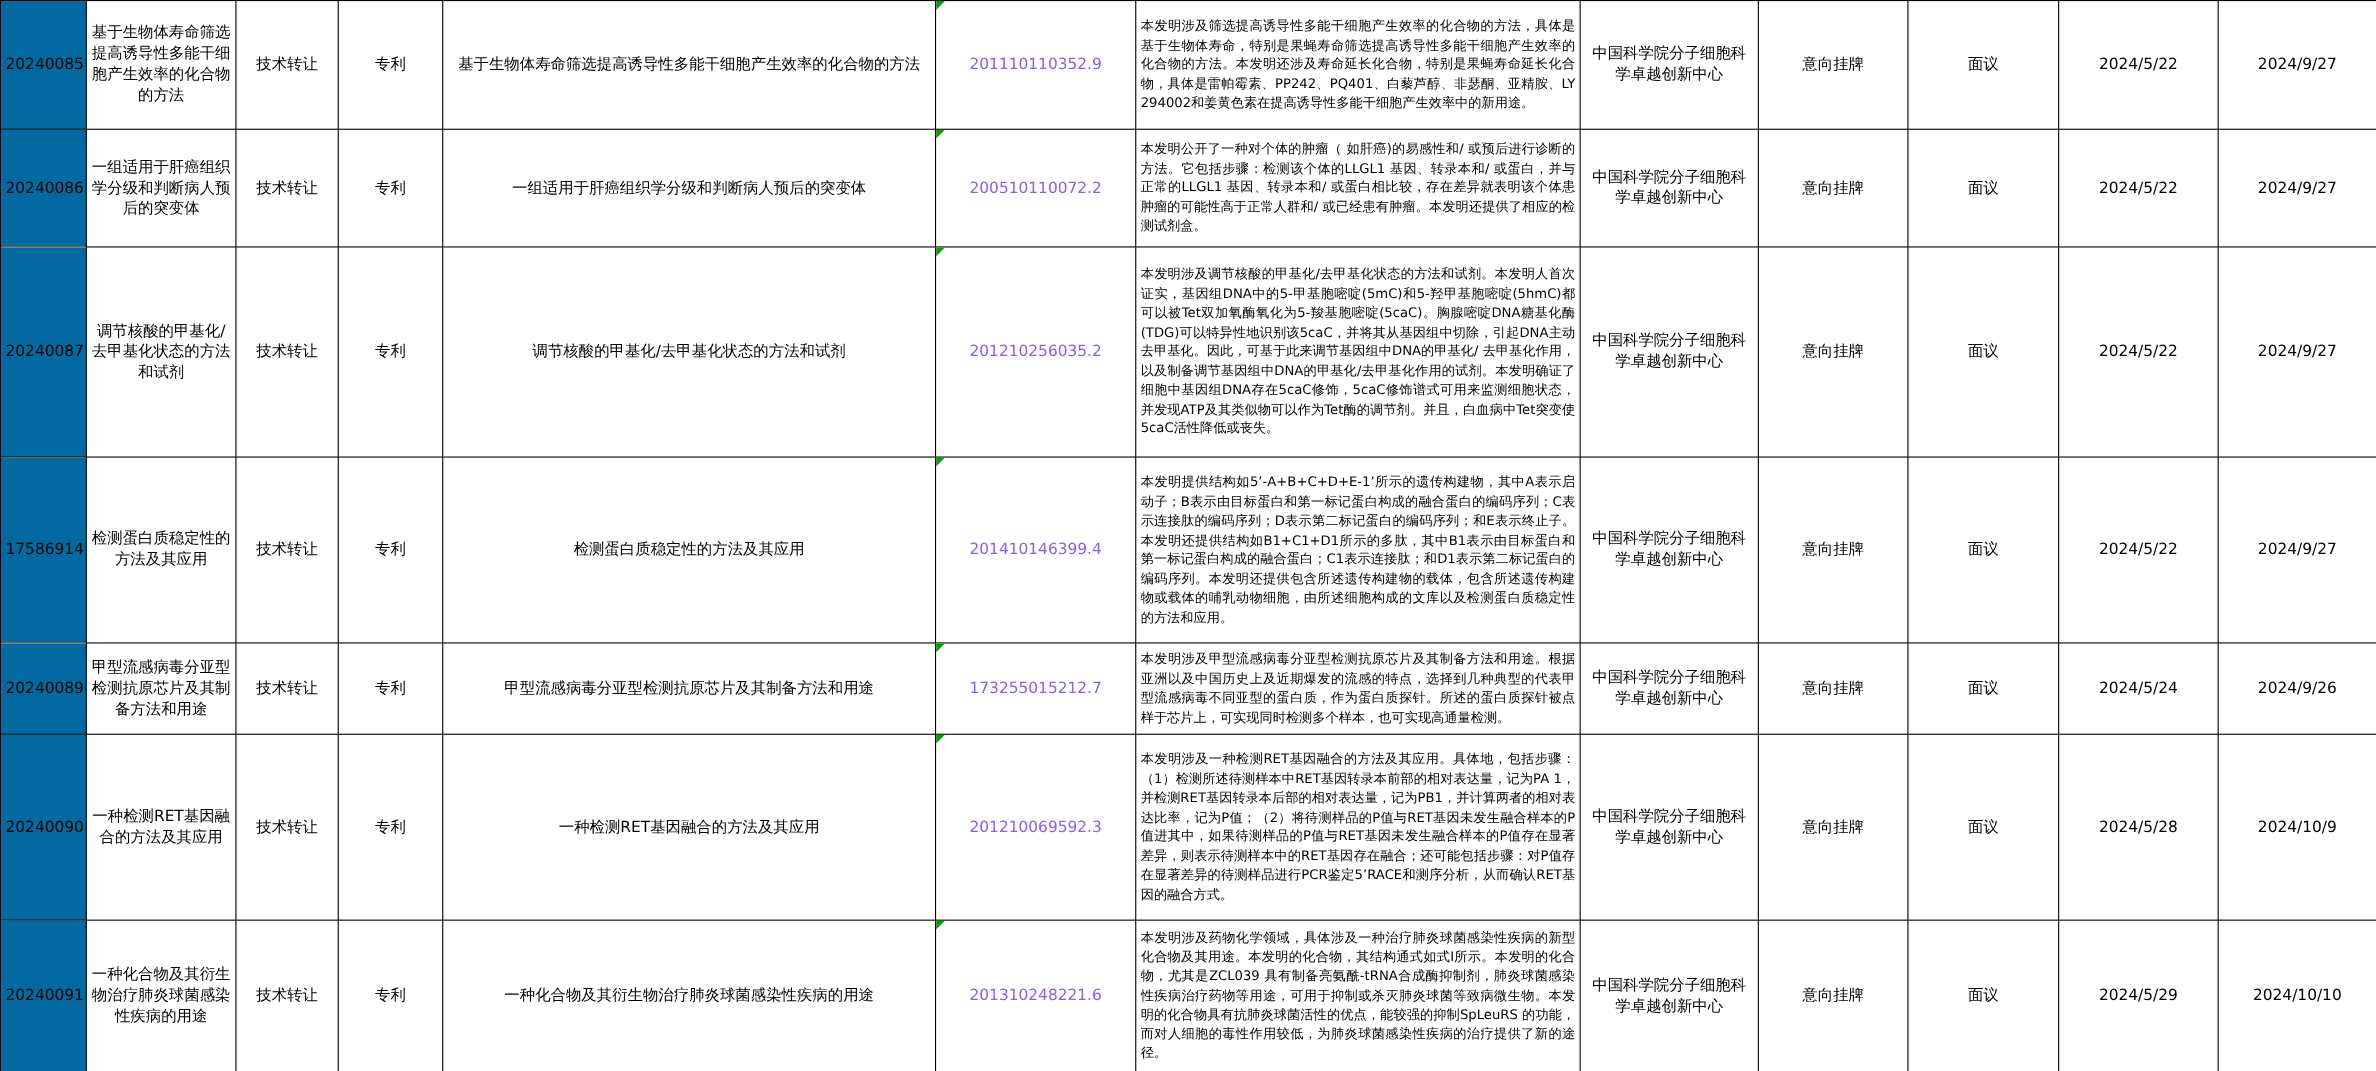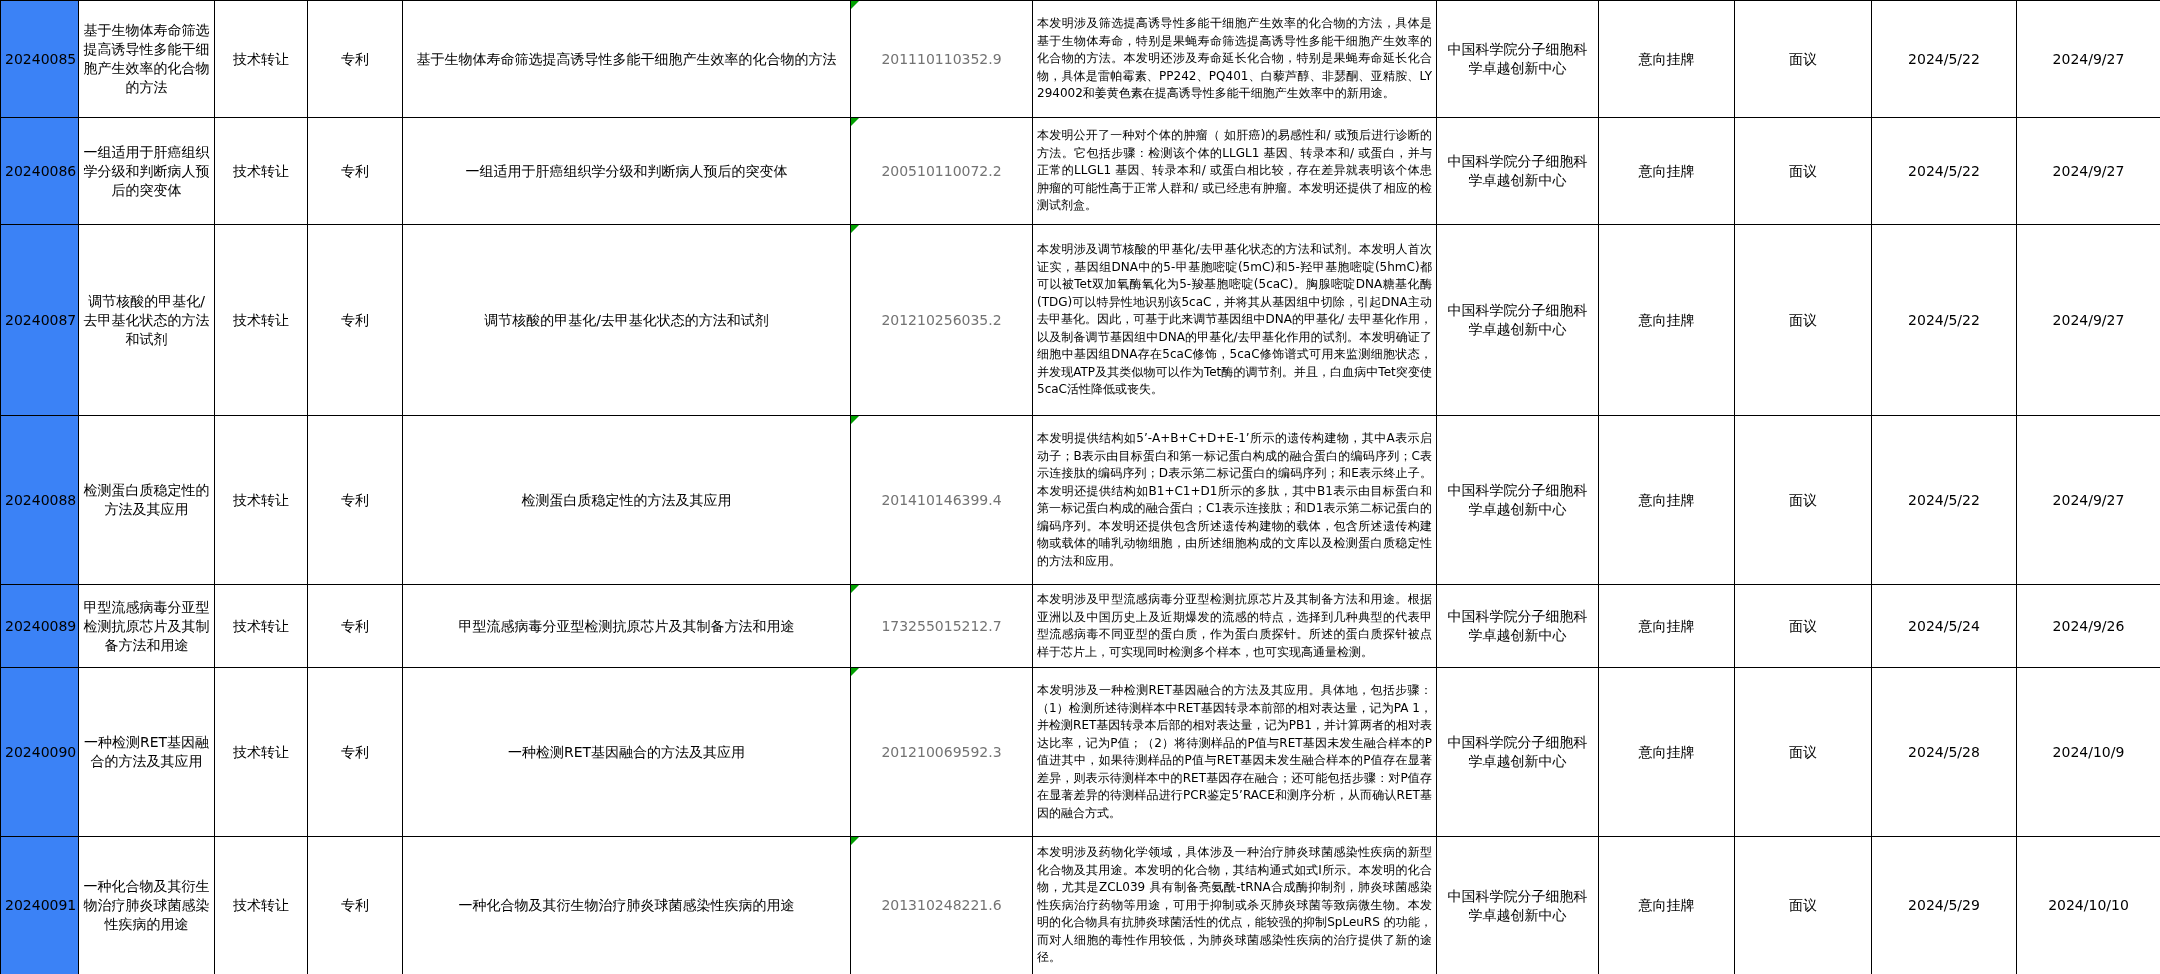--- a/index.html
+++ b/index.html
@@ -15,22 +15,22 @@
     padding:0 4px;
     box-sizing:border-box;
   }
   tbody tr:nth-child(1){height:117px;}
   tbody tr:nth-child(2){height:107px;}
   tbody tr:nth-child(3){height:191px;}
   tbody tr:nth-child(4){height:169px;}
   tbody tr:nth-child(5){height:83px;}
   tbody tr:nth-child(6){height:169px;}
   tbody tr:nth-child(7){height:138px;}
-  .c-id{background:#3b82f6;}
-  .c-patent{color:#737373;position:relative;}
+  .c-id{background:#0369a1;}
+  .c-patent{color:#8b5cf6;position:relative;}
   .flag{
     position:absolute;top:0;left:0;width:0;height:0;
     border-top:8px solid #00A000;
     border-right:8px solid transparent;
   }
   .c-desc{
     text-align:justify;
     font-size:12px;
     line-height:17.5px;
     padding:1px 4px;
@@ -101,21 +101,21 @@
       <span>201210256035.2</span>
     </td>
     <td class="c-desc">本发明涉及调节核酸的甲基化/去甲基化状态的方法和试剂。本发明人首次证实，基因组DNA中的5-甲基胞嘧啶(5mC)和5-羟甲基胞嘧啶(5hmC)都可以被Tet双加氧酶氧化为5-羧基胞嘧啶(5caC)。胸腺嘧啶DNA糖基化酶(TDG)可以特异性地识别该5caC，并将其从基因组中切除，引起DNA主动去甲基化。因此，可基于此来调节基因组中DNA的甲基化/ 去甲基化作用，以及制备调节基因组中DNA的甲基化/去甲基化作用的试剂。本发明确证了细胞中基因组DNA存在5caC修饰，5caC修饰谱式可用来监测细胞状态，并发现ATP及其类似物可以作为Tet酶的调节剂。并且，白血病中Tet突变使5caC活性降低或丧失。</td>
     <td class="c-org">中国科学院分子细胞科学卓越创新中心</td>
     <td class="c-status">意向挂牌</td>
     <td class="c-price">面议</td>
     <td class="c-date1">2024/5/22</td>
     <td class="c-date2">2024/9/27</td>
   </tr>
       <tr>
-    <td class="c-id">20240088</td>
+    <td class="c-id">17586914</td>
     <td class="c-title">检测蛋白质稳定性的方法及其应用</td>
     <td class="c-type">技术转让</td>
     <td class="c-cat">专利</td>
     <td class="c-full">检测蛋白质稳定性的方法及其应用</td>
     <td class="c-patent">
       <span class="flag"></span>
       <span>201410146399.4</span>
     </td>
     <td class="c-desc">本发明提供结构如5’-A+B+C+D+E-1’所示的遗传构建物，其中A表示启动子；B表示由目标蛋白和第一标记蛋白构成的融合蛋白的编码序列；C表示连接肽的编码序列；D表示第二标记蛋白的编码序列；和E表示终止子。本发明还提供结构如B1+C1+D1所示的多肽，其中B1表示由目标蛋白和第一标记蛋白构成的融合蛋白；C1表示连接肽；和D1表示第二标记蛋白的编码序列。本发明还提供包含所述遗传构建物的载体，包含所述遗传构建物或载体的哺乳动物细胞，由所述细胞构成的文库以及检测蛋白质稳定性的方法和应用。</td>
     <td class="c-org">中国科学院分子细胞科学卓越创新中心</td>

